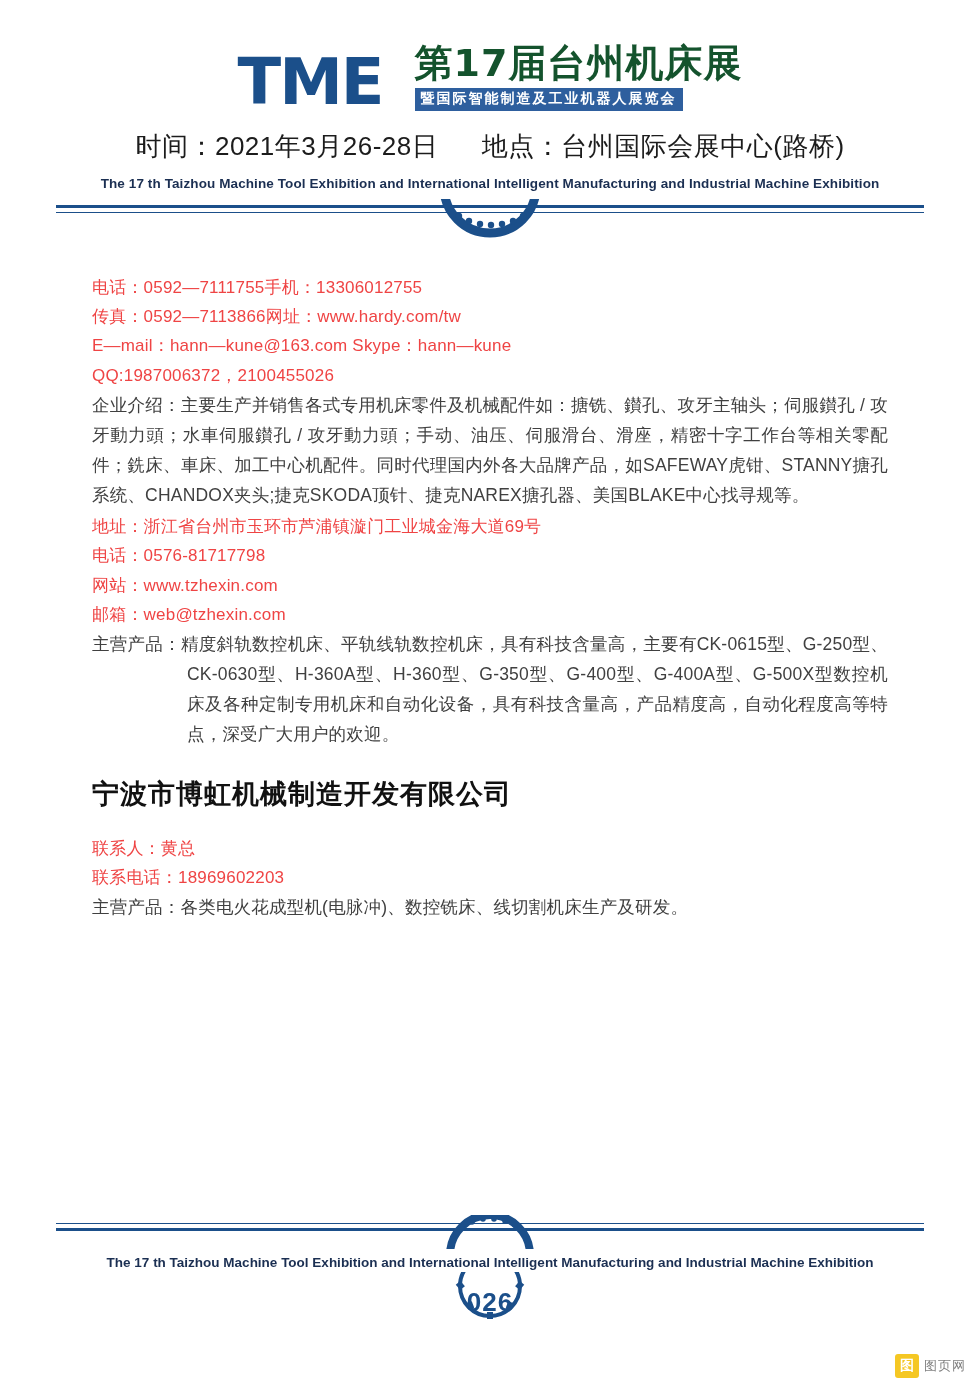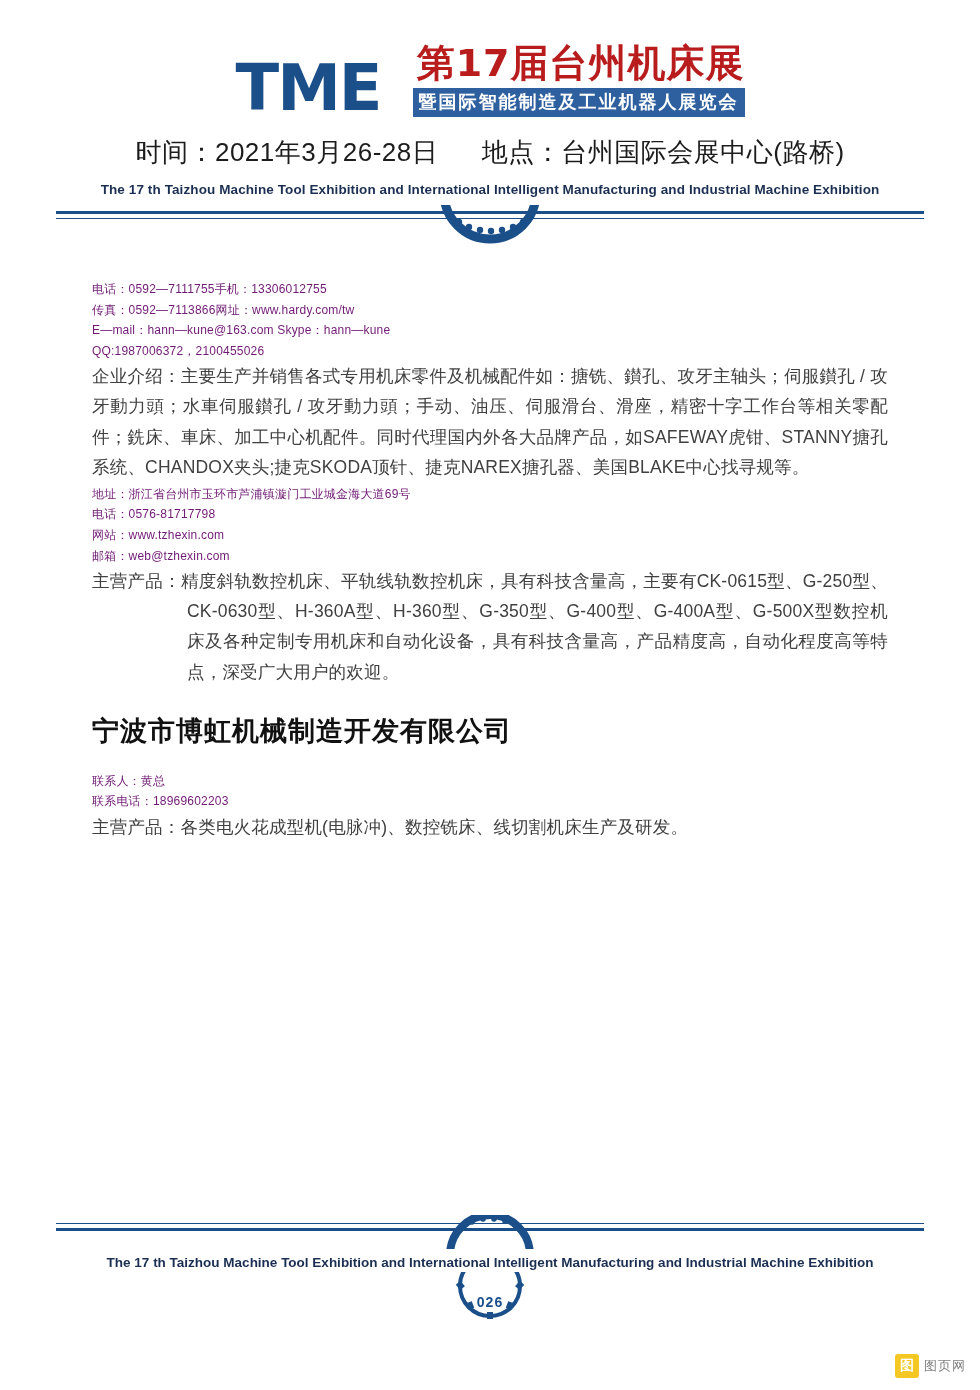--- a/index.html
+++ b/index.html
@@ -36,28 +36,27 @@
     line-height: 0.95;
     position: relative;
   }
   .logo-cn-wrap {
     text-align: left;
     padding-bottom: 2px;
   }
   .logo-cn-main {
     font-size: 38px;
     font-weight: bold;
-    color: #b91c1c;
+    color: #14532d;
     letter-spacing: 1px;
     line-height: 1.05;
     font-family: "DejaVu Sans", "Liberation Sans", sans-serif;
-    text-align: right;
   }
   .logo-cn-sub {
-    font-size: 18px;
+    font-size: 14px;
     font-weight: bold;
     color: #ffffff;
     background: #2e5f9e;
     display: inline-block;
     padding: 2px 6px 3px 6px;
     letter-spacing: 2px;
     margin-top: 4px;
   }
   .meta-line {
     margin-top: 16px;
@@ -110,23 +109,23 @@
   .company-title {
     font-size: 27px;
     font-weight: bold;
     color: #111;
     letter-spacing: 1px;
     margin: 26px 0 22px 0;
     font-family: "DejaVu Sans", "Liberation Sans", sans-serif;
   }
   .company-title.first { margin-top: 12px; }
   .info-line {
-    font-size: 12px;
+    font-size: 17px;
     line-height: 1.72;
-    color: #701a75;
+    color: #ef4444;
     letter-spacing: 0.2px;
   }
   .para {
     font-size: 17.5px;
     line-height: 1.72;
     color: #404040;
     letter-spacing: 0.2px;
     text-align: justify;
   }
   .para.hang {
@@ -182,23 +181,23 @@
     position: absolute;
     left: 50%;
     top: 0;
     transform: translateX(-50%);
     width: 90px;
     height: 56px;
   }
   .page-num {
     position: absolute;
     left: 50%;
-    top: 22px;
+    top: 15px;
     transform: translateX(-50%);
-    font-size: 14px;
+    font-size: 26px;
     color: #1b4f8a;
     font-weight: bold;
     letter-spacing: 1px;
   }
 
   
   .watermark {
     position: absolute;
     right: 14px;
     bottom: 12px;

